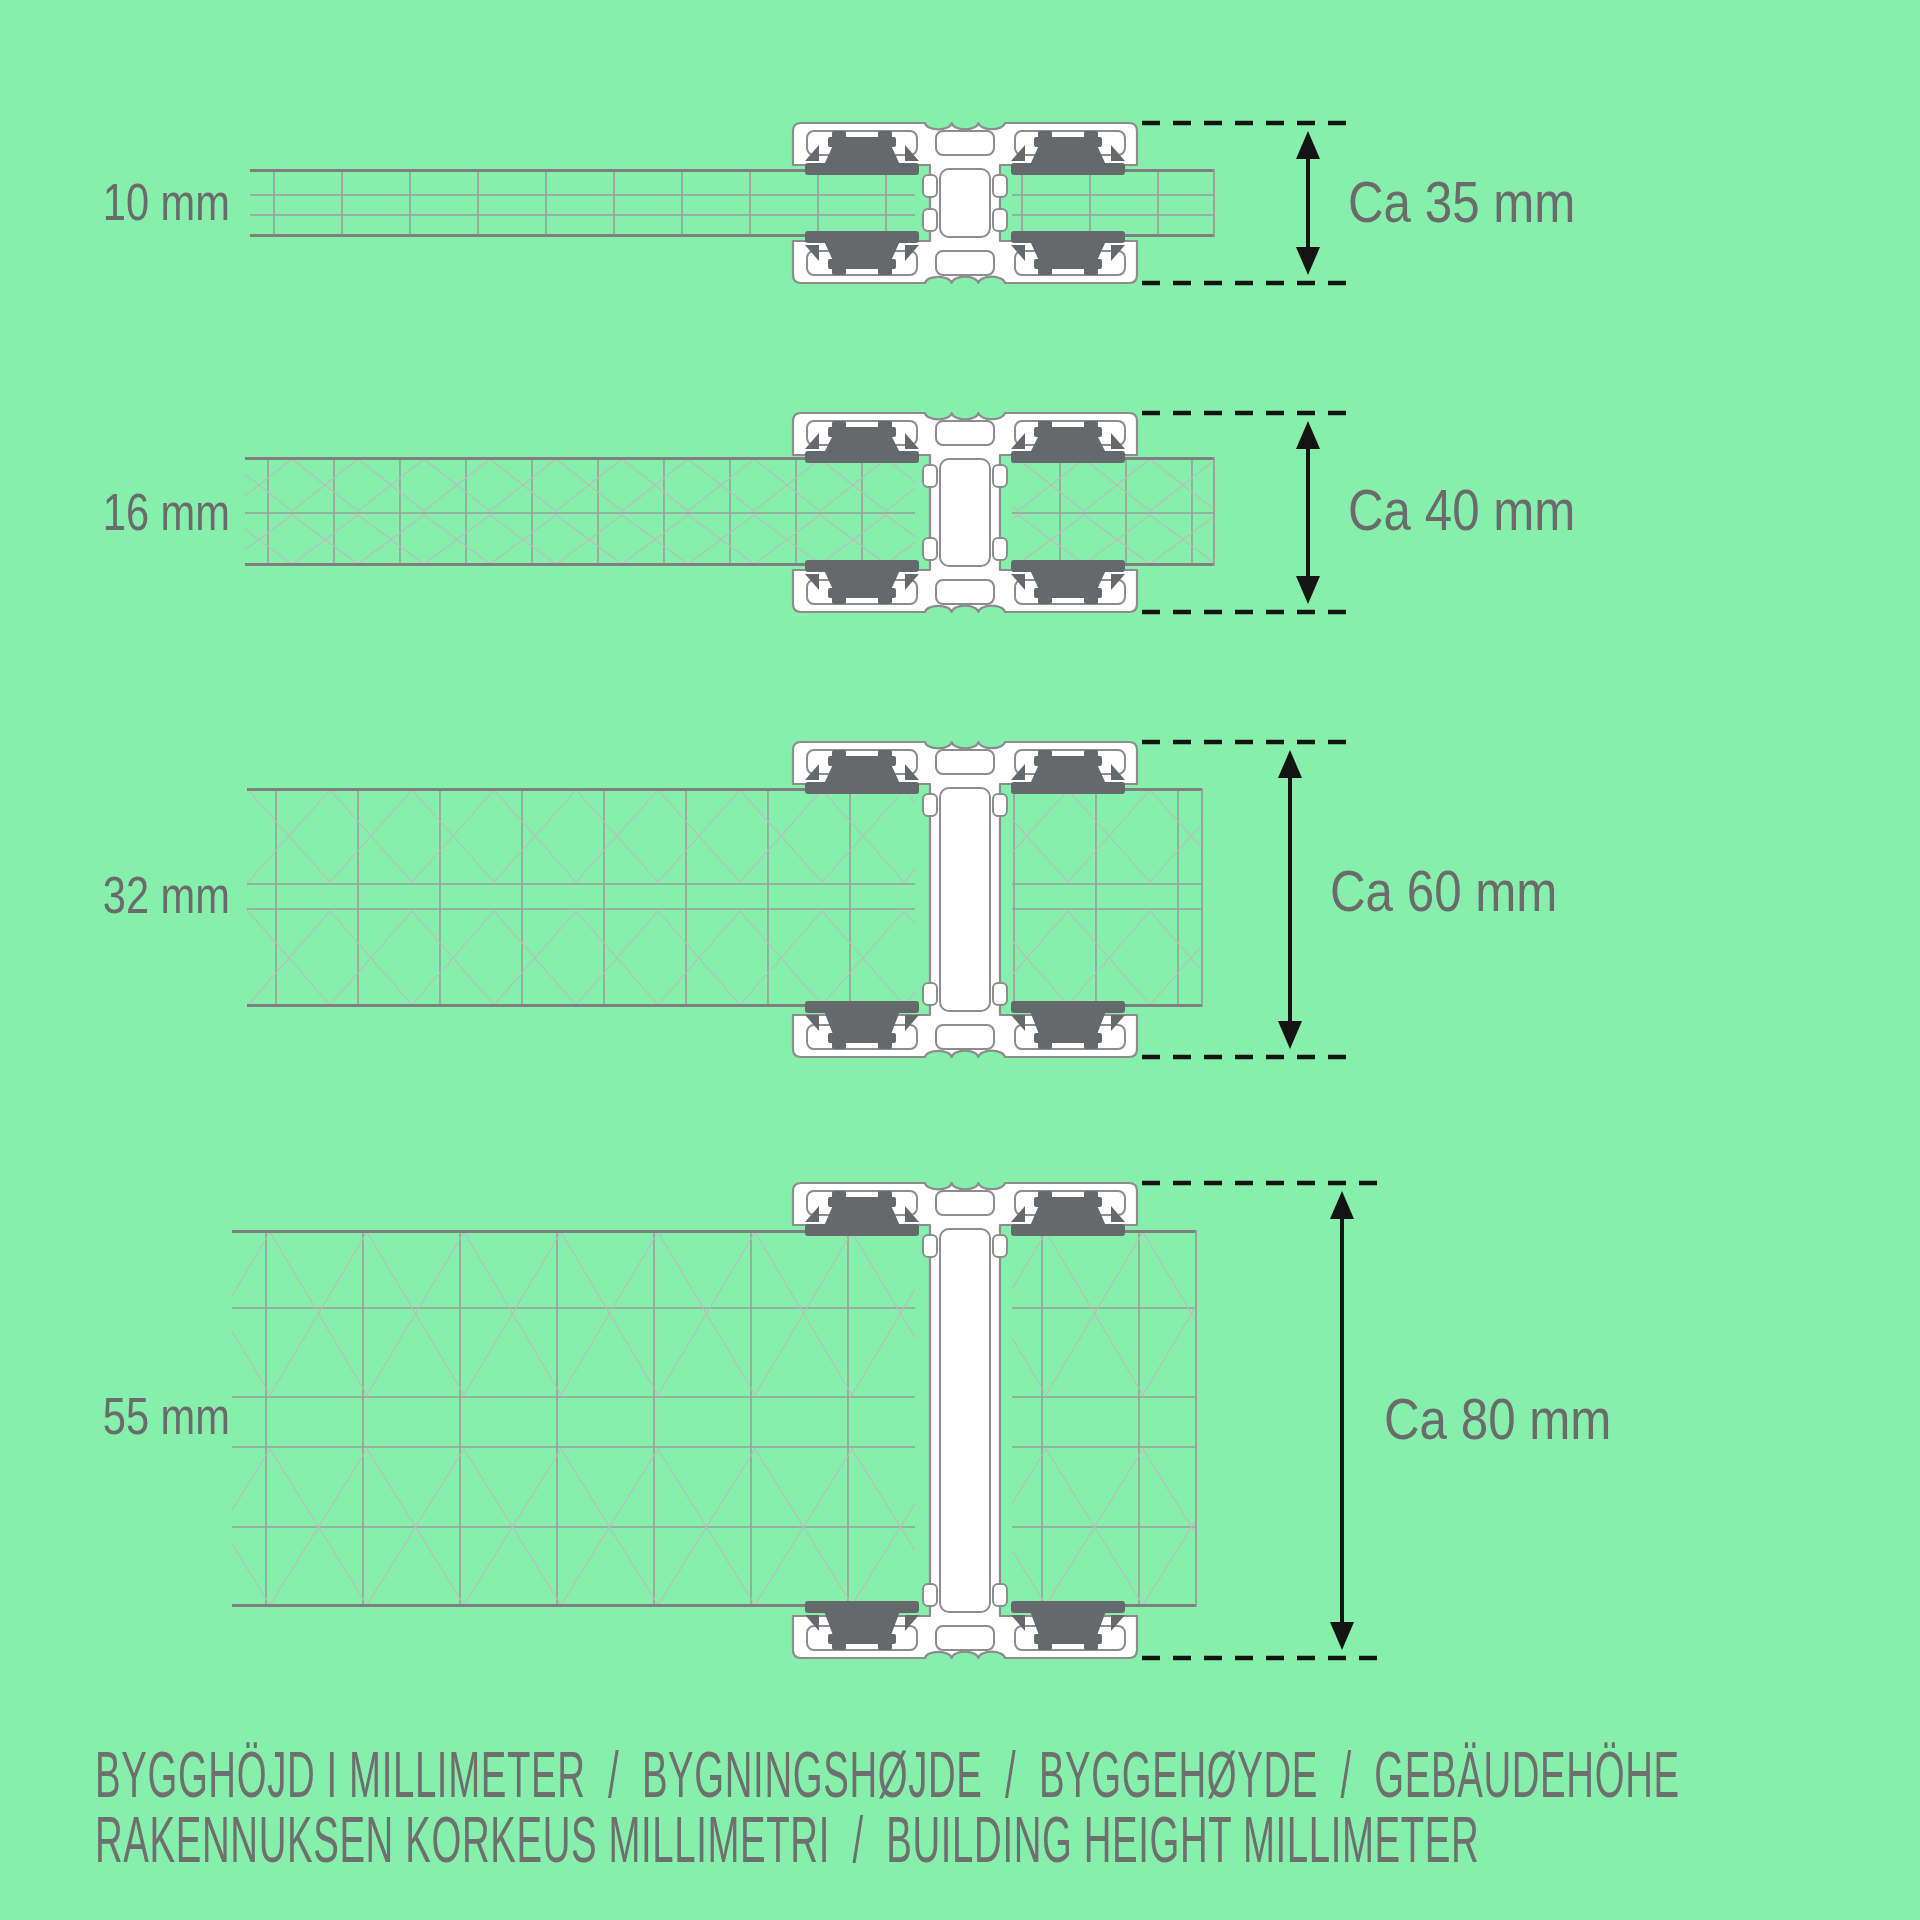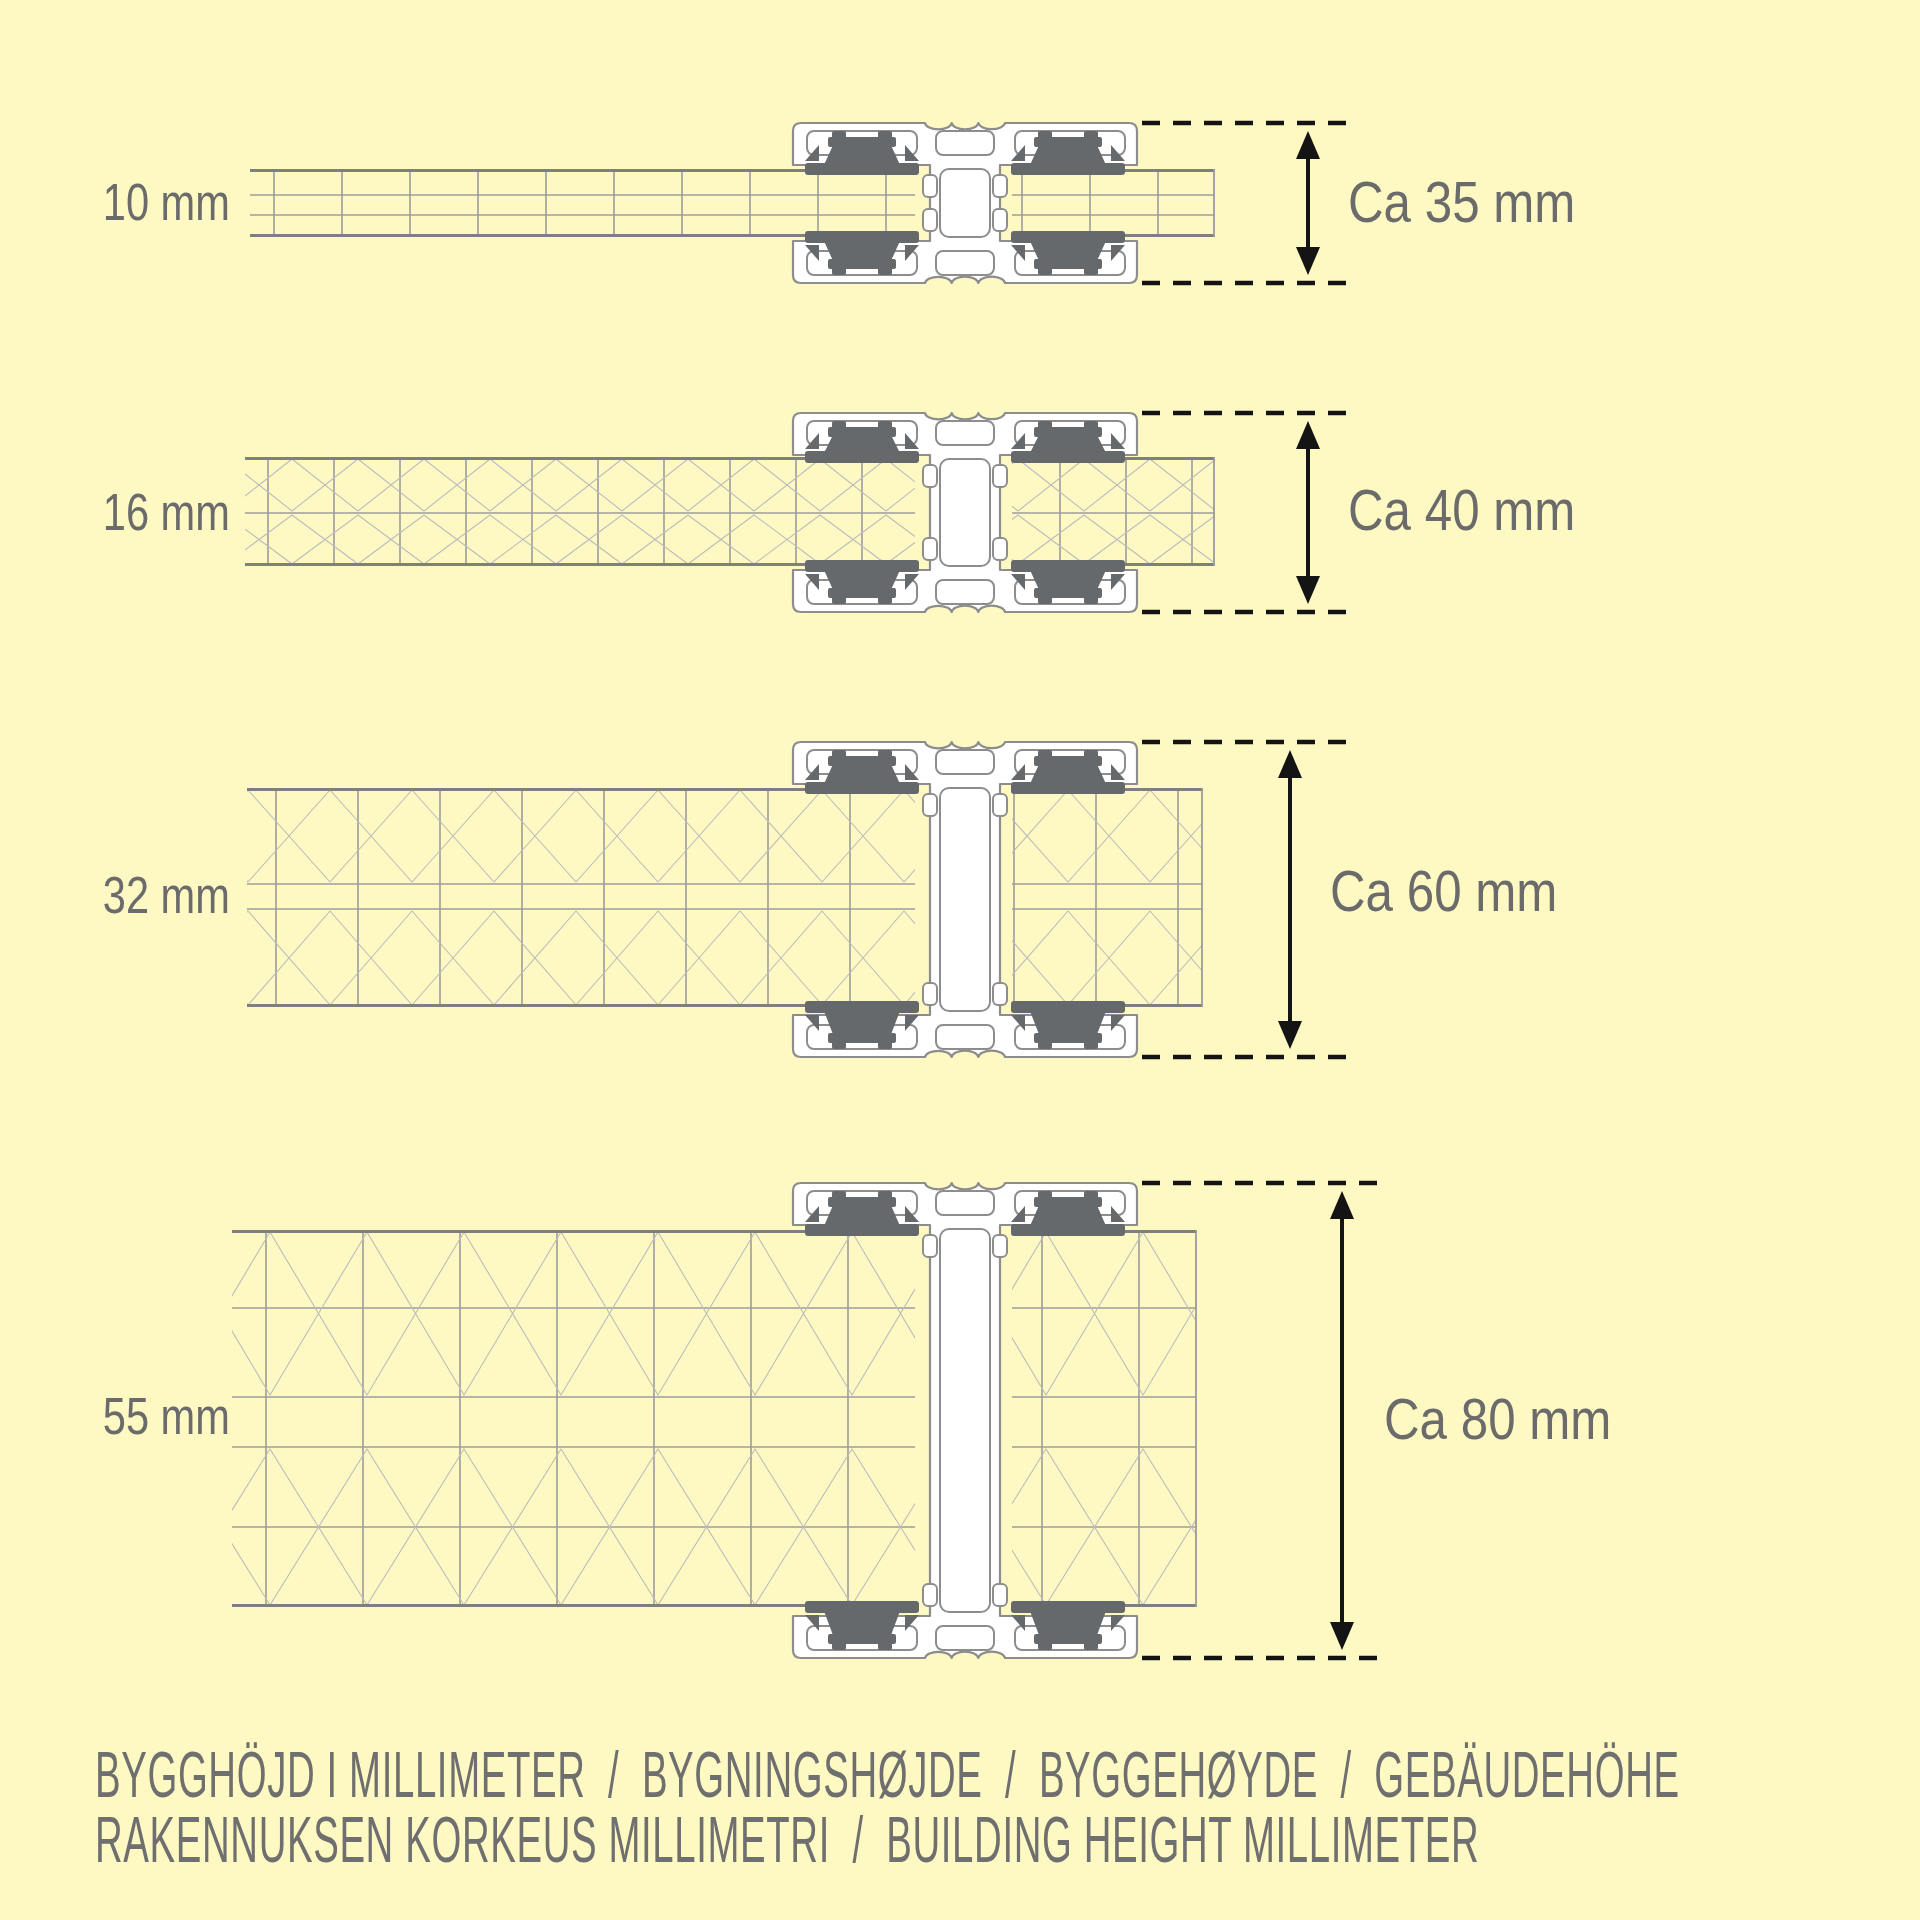--- a/index.html
+++ b/index.html
@@ -1,16 +1,16 @@
 <!DOCTYPE html>
 <html><head>
 <meta charset="utf-8">
 <style>
   html,body{margin:0;padding:0;background:#ffffff;}
-  #stage{position:relative;width:1920px;height:1920px;background:#fef9c3;overflow:hidden;
+  #stage{position:relative;width:1920px;height:1920px;background:#86efac;overflow:hidden;
          font-family:"Liberation Sans", sans-serif;}
   svg{position:absolute;left:0;top:0;}
   .label{position:absolute;color:#6b6b6b;white-space:pre;}
   .thickness{font-size:52px;font-weight:300;transform:translateY(-52%) scaleX(0.80);
              transform-origin:right center;right:1690px;text-align:right;}
   .height{font-size:58px;font-weight:300;transform:translateY(-52%) scaleX(0.85);
           transform-origin:left center;}
   .footer-line{position:absolute;left:95px;color:#6f6f6f;font-size:64px;font-weight:300;
                letter-spacing:1px;white-space:pre;transform:scaleX(0.60);transform-origin:left top;}
 </style>

